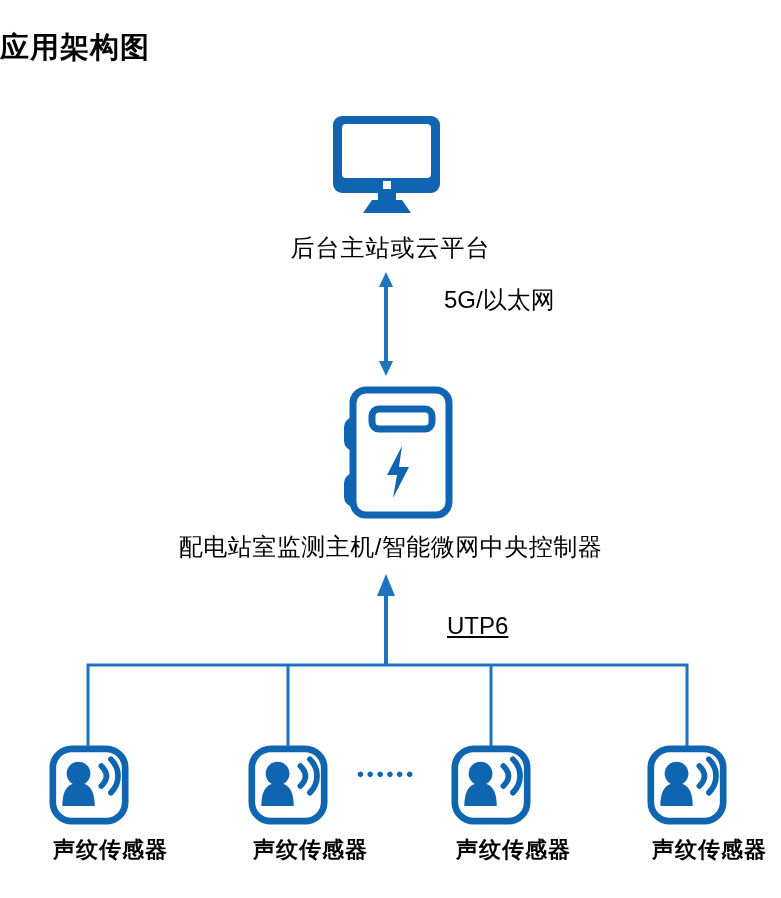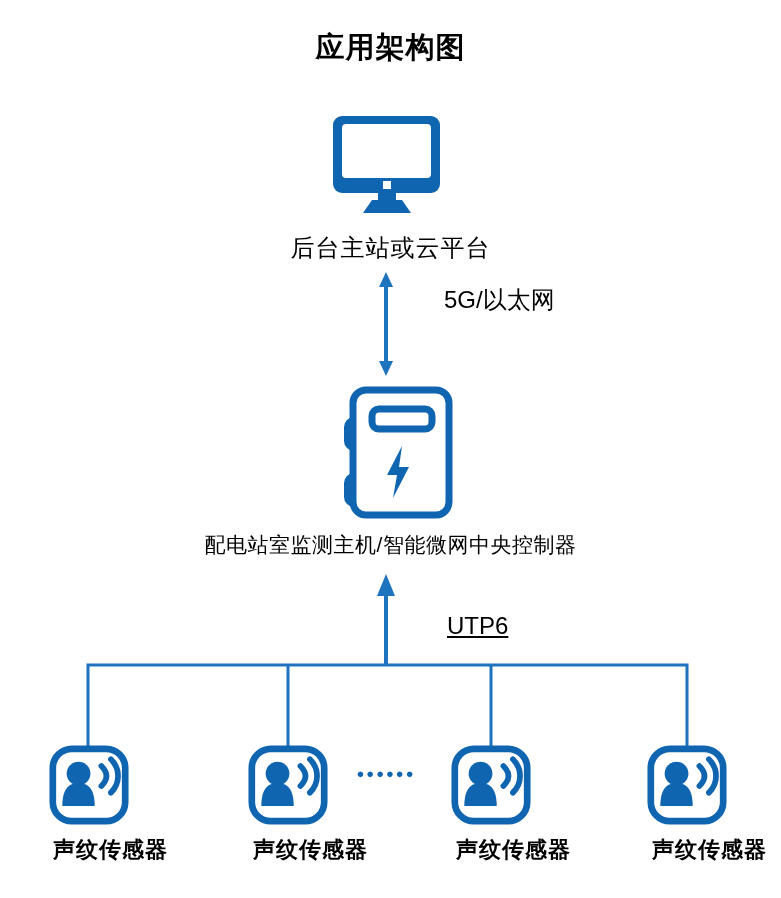--- a/index.html
+++ b/index.html
@@ -3,26 +3,26 @@
 <meta charset="utf-8">
 <style>
   html,body { margin:0; padding:0; background:#fff; }
   .canvas {
     position:relative; width:781px; height:898px; background:#ffffff;
     font-family:"Liberation Sans","DejaVu Sans",sans-serif; overflow:hidden;
   }
   .abs { position:absolute; }
   .label { position:absolute; color:#000; white-space:nowrap; }
   .title {
-    position:absolute; left:0; right:0; top:28px; text-align:center;
+    position:absolute; left:0; right:0; top:28px; text-align:left;
     font-size:29px; font-weight:bold; color:#000; letter-spacing:1px;
   }
   .node-label { left:0; right:0; text-align:center; }
   .cloud-label    { top:232px; font-size:24px; letter-spacing:1px; }
-  .controller-label { top:531px; font-size:21px; letter-spacing:0.5px; }
+  .controller-label { top:531px; font-size:24px; letter-spacing:0.5px; }
   .link-label { font-size:24px;margin-left:44px; }
   .sensor-label { width:160px; text-align:right; top:835px; font-size:22px; font-weight:bold; letter-spacing:1px; }
   .ellipsis {
     position:absolute; left:346px; top:766px; width:80px; text-align:center;
     color:#1065B1; font-size:13px; letter-spacing:2px; font-weight:bold;
   }
   svg { display:block; }
 </style>
 </head>
 <body>

